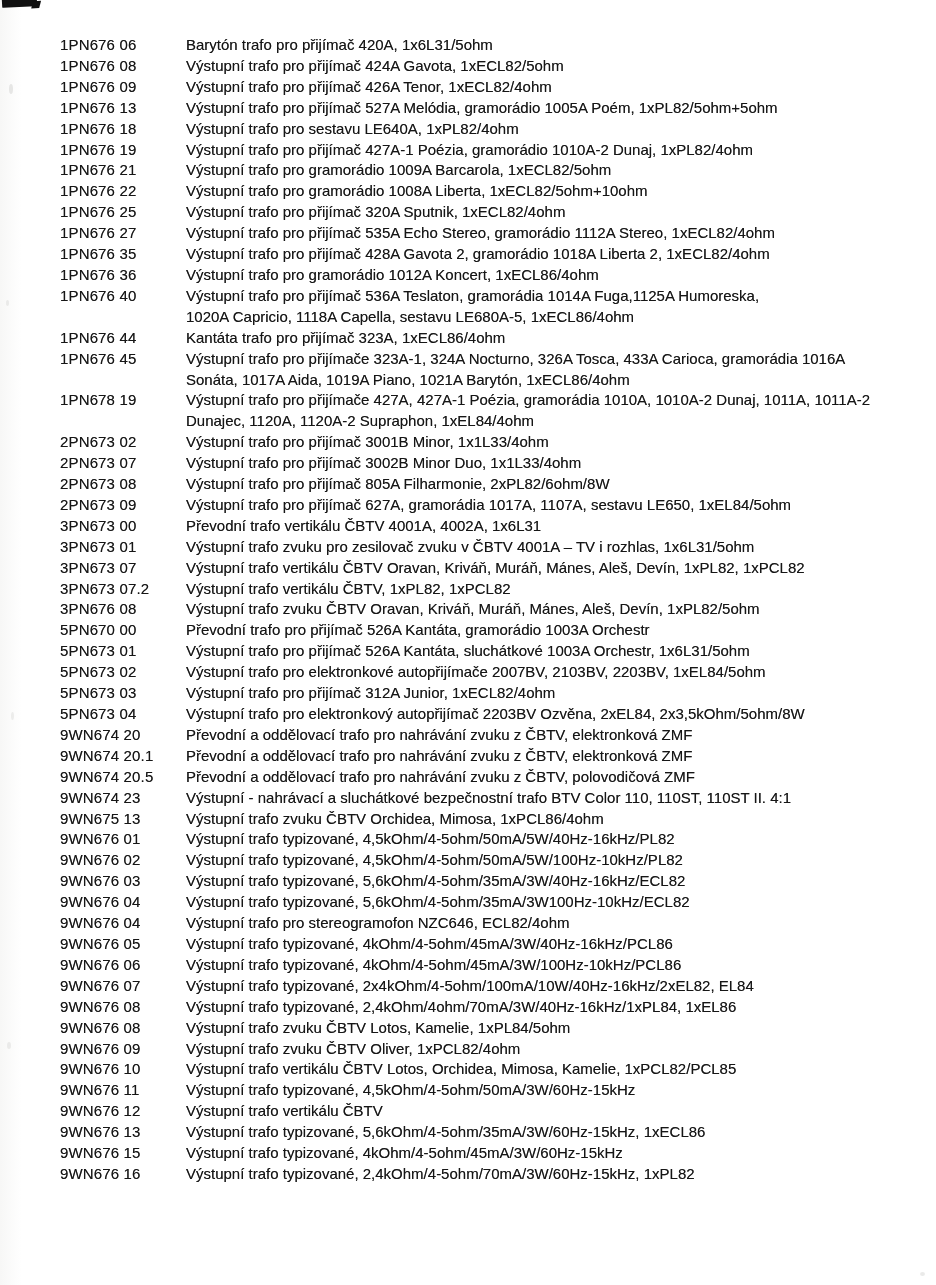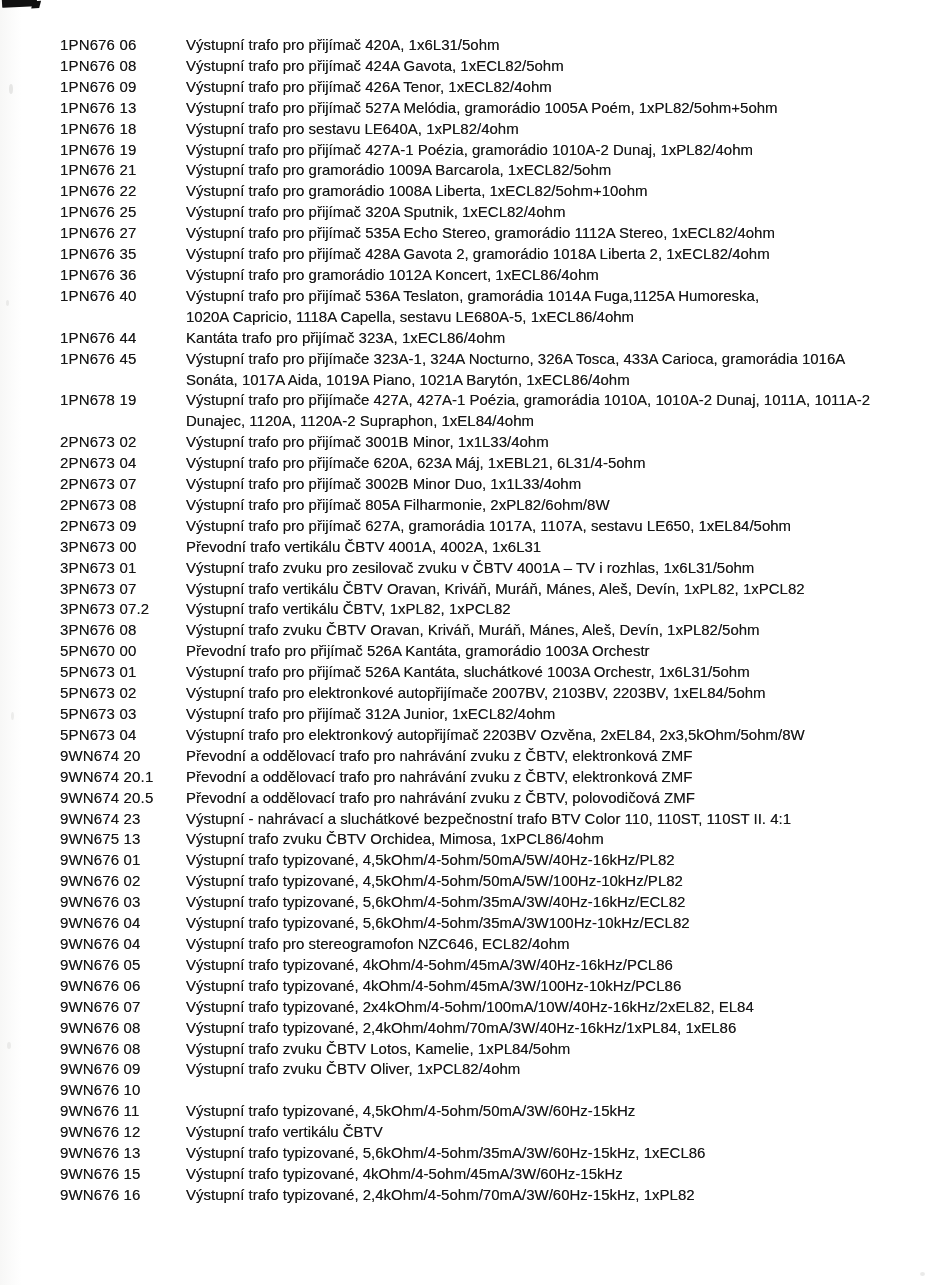--- a/index.html
+++ b/index.html
@@ -78,21 +78,21 @@
   <div class="corner-mark"></div>
   <div class="speckle s1"></div>
   <div class="speckle s2"></div>
   <div class="speckle s3"></div>
   <div class="speckle s4"></div>
   <div class="speckle s5"></div>
 
   <div class="parts-list">
       <div class="row">
         <span class="pn">1PN676 06</span>
-        <span class="desc">Výstupní trafo pro přijímač 420A, 1x6L31/5ohm</span>
+        <span class="desc">Barytón trafo pro přijímač 420A, 1x6L31/5ohm</span>
       </div>
       <div class="row">
         <span class="pn">1PN676 08</span>
         <span class="desc">Výstupní trafo pro přijímač 424A Gavota, 1xECL82/5ohm</span>
       </div>
       <div class="row">
         <span class="pn">1PN676 09</span>
         <span class="desc">Výstupní trafo pro přijímač 426A Tenor, 1xECL82/4ohm</span>
       </div>
       <div class="row">
@@ -148,24 +148,20 @@
       <div class="row">
         <span class="pn">1PN678 19</span>
         <span class="desc">Výstupní trafo pro přijímače 427A, 427A-1 Poézia, gramorádia 1010A, 1010A-2 Dunaj, 1011A, 1011A-2
 Dunajec, 1120A, 1120A-2 Supraphon, 1xEL84/4ohm</span>
       </div>
       <div class="row">
         <span class="pn">2PN673 02</span>
         <span class="desc">Výstupní trafo pro přijímač 3001B Minor, 1x1L33/4ohm</span>
       </div>
       <div class="row">
-        <span class="pn">2PN673 04</span>
-        <span class="desc">Výstupní trafo pro přijímače 620A, 623A Máj, 1xEBL21, 6L31/4-5ohm</span>
-      </div>
-      <div class="row">
         <span class="pn">2PN673 07</span>
         <span class="desc">Výstupní trafo pro přijímač 3002B Minor Duo, 1x1L33/4ohm</span>
       </div>
       <div class="row">
         <span class="pn">2PN673 08</span>
         <span class="desc">Výstupní trafo pro přijímač 805A Filharmonie, 2xPL82/6ohm/8W</span>
       </div>
       <div class="row">
         <span class="pn">2PN673 09</span>
         <span class="desc">Výstupní trafo pro přijímač 627A, gramorádia 1017A, 1107A, sestavu LE650, 1xEL84/5ohm</span>
@@ -269,20 +265,21 @@
       <div class="row">
         <span class="pn">9WN676 08</span>
         <span class="desc">Výstupní trafo zvuku ČBTV Lotos, Kamelie, 1xPL84/5ohm</span>
       </div>
       <div class="row">
         <span class="pn">9WN676 09</span>
         <span class="desc">Výstupní trafo zvuku ČBTV Oliver, 1xPCL82/4ohm</span>
       </div>
       <div class="row">
         <span class="pn">9WN676 10</span>
+        <span class="desc">Výstupní trafo vertikálu ČBTV Lotos, Orchidea, Mimosa, Kamelie, 1xPCL82/PCL85</span>
       </div>
       <div class="row">
         <span class="pn">9WN676 11</span>
         <span class="desc">Výstupní trafo typizované, 4,5kOhm/4-5ohm/50mA/3W/60Hz-15kHz</span>
       </div>
       <div class="row">
         <span class="pn">9WN676 12</span>
         <span class="desc">Výstupní trafo vertikálu ČBTV</span>
       </div>
       <div class="row">

